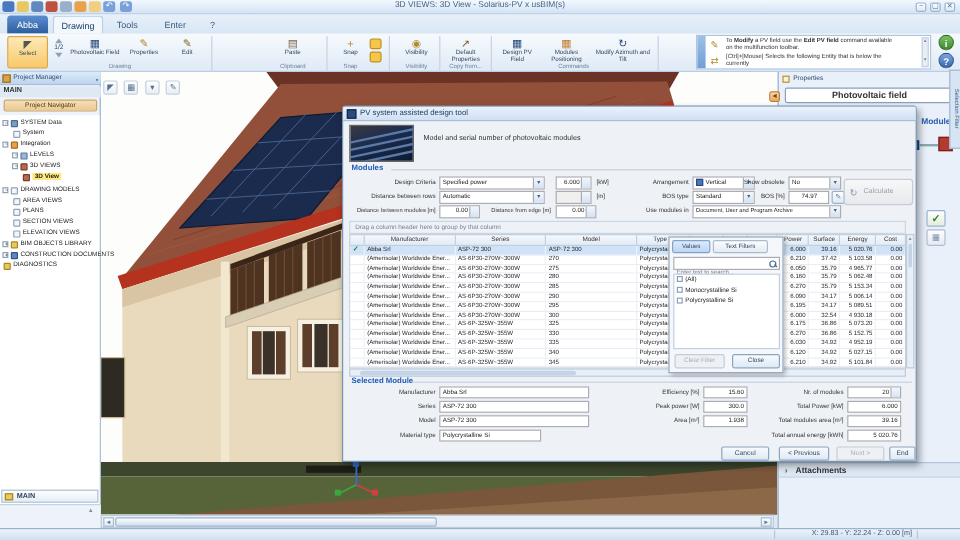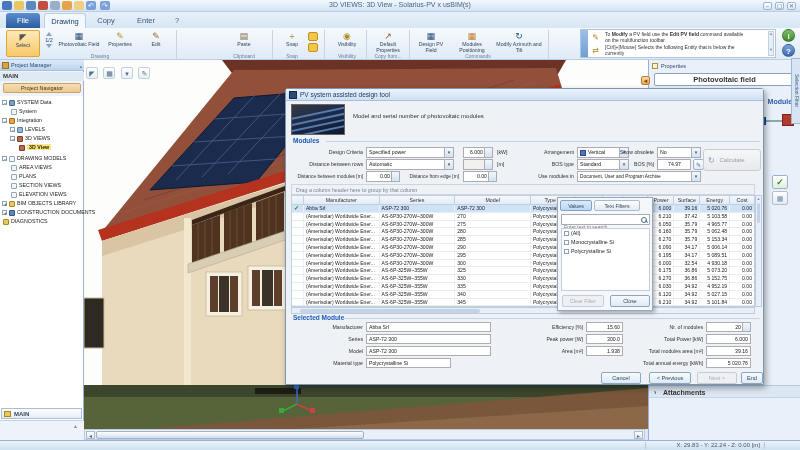--- a/index.html
+++ b/index.html
@@ -224,23 +224,23 @@
     <span class="qa-ic" style="left:74px;background:#f0d080;color:#6a4a10;"></span>
     <span class="qa-ic" style="left:86px;background:#7aa0d8;">↶</span>
     <span class="qa-ic" style="left:100px;background:#7aa0d8;">↷</span>
     <span class="title-text">3D VIEWS: 3D View - Solarius-PV x usBIM(s)</span>
     <span class="winbtn" style="right:28px;">−</span>
     <span class="winbtn" style="right:16px;">▢</span>
     <span class="winbtn" style="right:4px;">✕</span>
   </div>
 
   <div class="tabrow">
-    <div class="file-tab">File</div>
+    <div class="file-tab">Abba</div>
     <div class="rtab active" style="left:44px;width:42px;">Drawing</div>
-    <div class="rtab" style="left:90px;width:32px;">Copy</div>
+    <div class="rtab" style="left:90px;width:32px;">Tools</div>
     <div class="rtab" style="left:126px;width:40px;">Enter</div>
     <div class="rtab" style="left:170px;width:14px;">?</div>
   </div>
 
   <div class="ribbon">
     <div class="rbtn sel" style="left:6px;width:34px;">
       <div class="ric" style="color:#555;">◤</div>
       <div class="rlb">Select</div>
     </div>
     <div class="half-col" style="left:43px;top:3px;width:12px;">

